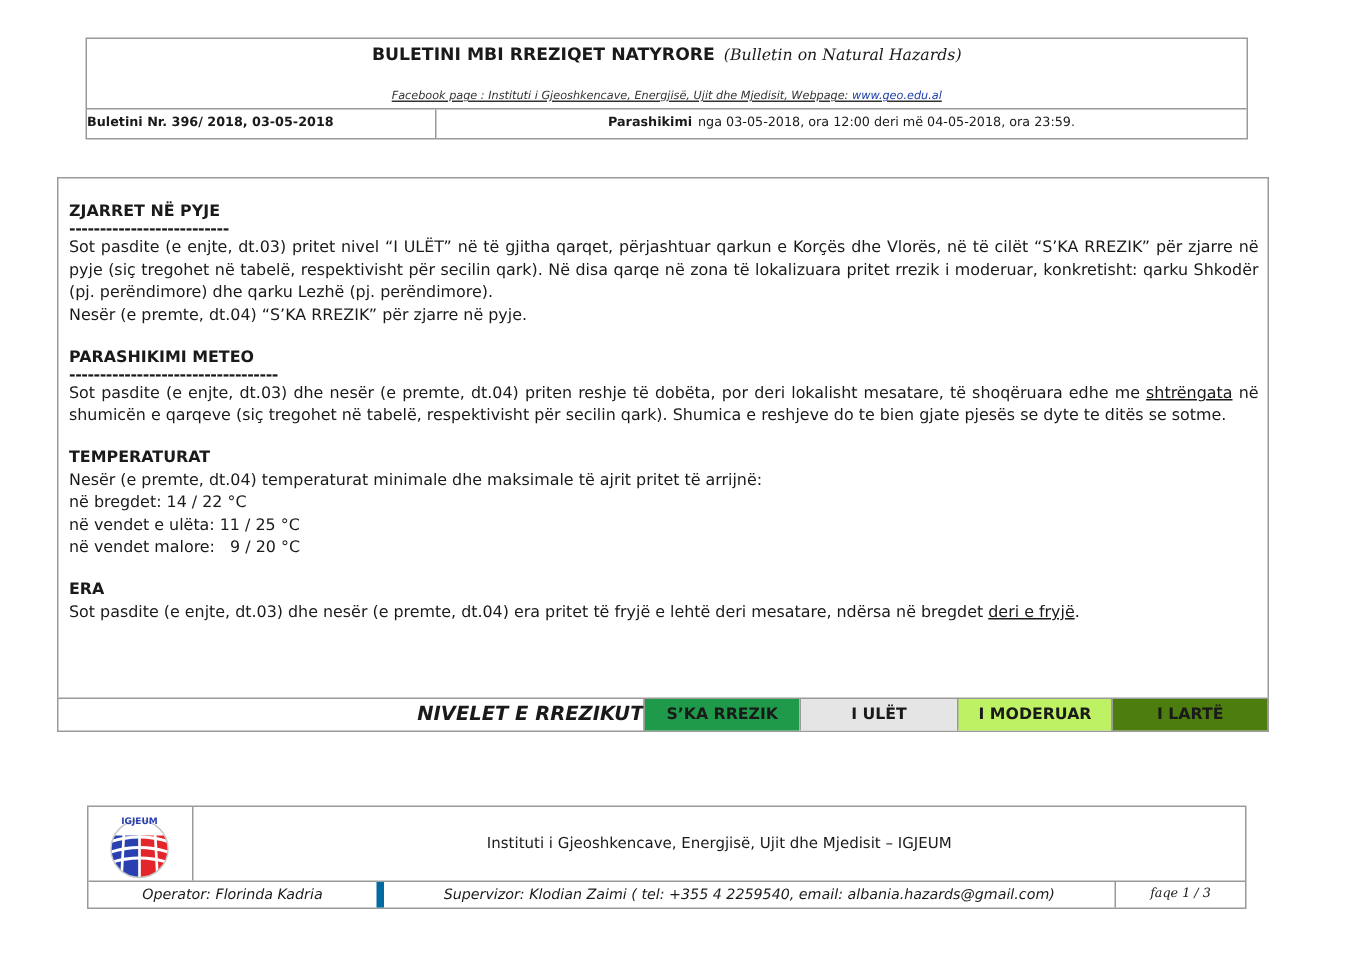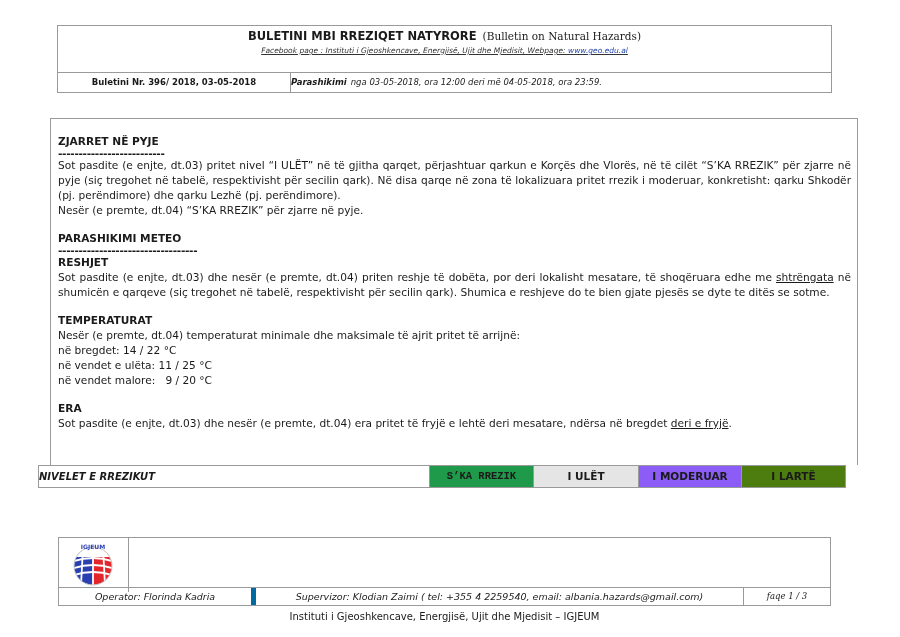--- a/index.html
+++ b/index.html
@@ -2,42 +2,42 @@
 <html><head>
 <meta charset="utf-8">
 <style>
   * { box-sizing: border-box; margin: 0; padding: 0; }
   html, body { width: 900px; height: 637px; background: #ffffff; overflow: hidden; }
   body { position: relative; font-family: "DejaVu Sans", "Liberation Sans", sans-serif; color: #1a1a1a; }
 
   .hdr { position: absolute; left: 57px; top: 25px; width: 775px; height: 68px; border: 1px solid #9a9a9a; }
   .hdr-top { position: absolute; left: 0; top: 0; right: 0; height: 47px; border-bottom: 1px solid #9a9a9a; text-align: center; }
   .hdr-title { font-family: "DejaVu Sans", sans-serif; font-weight: bold; font-size: 11.5px; margin-top: 3px; }
-  .hdr-title .en { font-family: "DejaVu Serif", "Liberation Serif", serif; font-weight: normal; font-size: 10.5px; margin-left: 6px; text-align: center; }
+  .hdr-title .en { font-family: "DejaVu Serif", "Liberation Serif", serif; font-style: italic; font-weight: normal; font-size: 10.5px; margin-left: 6px; text-align: center; }
   .hdr-sub { font-weight: bold; font-style: italic; font-size: 8.5px; margin-top: 1px; }
-  .hdr-fb { font-style: italic; font-size: 7.5px; text-decoration: underline; color: #333; margin-top: 3px; }
+  .hdr-fb { font-style: italic; font-size: 7.5px; text-decoration: underline; color: #333; margin-top: 16px; }
   .hdr-fb a { color: #1d3fa8; }
   .hdr-bot { position: absolute; left: 0; top: 47px; right: 0; bottom: 0; display: flex; }
-  .hdr-nr { width: 233px; border-right: 1px solid #9a9a9a; font-size: 8.5px; font-weight: bold; text-align: center; line-height: 19px; }
-  .hdr-fc { flex: 1; font-size: 8.5px; line-height: 19px; font-style: italic; }
+  .hdr-nr { width: 233px; border-right: 1px solid #9a9a9a; font-size: 8.5px; font-weight: bold; text-align: left; line-height: 19px; }
+  .hdr-fc { flex: 1; font-size: 8.5px; text-align: center; line-height: 19px; }
   .hdr-fc b { margin-right: 4px; }
 
-  .content { position: absolute; left: 50px; top: 118px; width: 808px; height: 347px; border: 1px solid #9a9a9a; border-bottom: none; padding: 15px 6px 0 7px; font-size: 10.6px; line-height: 15px; }
+  .content { position: absolute; left: 38px; top: 118px; width: 808px; height: 347px; border: 1px solid #9a9a9a; border-bottom: none; padding: 15px 6px 0 7px; font-size: 10.6px; line-height: 15px; }
   .content h3 { font-size: 10.6px; font-weight: bold; line-height: 15px; }
   .content .dash { line-height: 9px; font-weight: bold; letter-spacing: -0.3px; }
   .content p { text-align: justify; }
   .gap { height: 13px; }
   .u { text-decoration: underline; }
 
   .risk { position: absolute; left: 38px; top: 465px; width: 808px; height: 23px; border: 1px solid #9a9a9a; display: flex; }
-  .risk-label { width: 390px; text-align: left; font-weight: bold; font-style: italic; font-size: 10px; line-height: 21px; }
+  .risk-label { width: 390px; text-align: right; font-weight: bold; font-style: italic; font-size: 13px; line-height: 21px; }
   .risk-level { text-align: center; font-weight: bold; font-size: 10.5px; line-height: 21px; border-left: 1px solid #9a9a9a; color: #1a1a1a; }
 
   .ftr { position: absolute; left: 58px; top: 537px; width: 773px; height: 69px; border: 1px solid #9a9a9a; }
-  .ftr-top { position: absolute; left: 0; top: 0; right: 0; height: 50px; border-bottom: 1px solid #9a9a9a; display: flex; flex-direction: column; }
+  .ftr-top { position: absolute; left: 0; top: 0; right: 0; height: 50px; border-bottom: 1px solid #9a9a9a; display: flex; }
   .ftr-logo { width: 70px; border-right: 1px solid #9a9a9a; position: relative; }
   .ftr-inst { flex: 1; text-align: center; font-size: 10px; line-height: 50px; }
   .ftr-bot { position: absolute; left: 0; top: 50px; right: 0; bottom: 0; display: flex; font-style: italic; font-size: 9.5px; line-height: 17px; }
   .ftr-op { width: 197px; border-right: 5px solid #0369a1; text-align: center; }
   .ftr-sup { flex: 1; border-right: 1px solid #9a9a9a; text-align: center; }
   .ftr-page { width: 86px; text-align: center; font-family: "DejaVu Serif", "Liberation Serif", serif; font-size: 8.5px; }
 </style>
 </head>
 <body>
 
@@ -55,38 +55,37 @@
 </div>
 
 <div class="content">
   <h3>ZJARRET NË PYJE</h3>
   <div class="dash">--------------------------</div>
   <p>Sot pasdite (e enjte, dt.03) pritet nivel “I ULËT” në të gjitha qarqet, përjashtuar qarkun e Korçës dhe Vlorës, në të cilët “S’KA RREZIK” për zjarre në pyje (siç tregohet në tabelë, respektivisht për secilin qark). Në disa qarqe në zona të lokalizuara pritet rrezik i moderuar, konkretisht: qarku Shkodër (pj. perëndimore) dhe qarku Lezhë (pj. perëndimore).</p>
   <p>Nesër (e premte, dt.04) “S’KA RREZIK” për zjarre në pyje.</p>
   <div class="gap"></div>
   <h3>PARASHIKIMI METEO</h3>
   <div class="dash">----------------------------------</div>
-  <h3>RESHJET</h3>
   <p><span>Sot pasdite (e enjte, dt.03) dhe nesër (e premte, dt.04) priten reshje të dobëta, por deri lokalisht mesatare, të shoqëruara edhe me </span><span class="u">shtrëngata</span><span> në shumicën e qarqeve (siç tregohet në tabelë, respektivisht për secilin qark). Shumica e reshjeve do te bien gjate pjesës se dyte te ditës se sotme.</span></p>
   <div class="gap"></div>
   <h3>TEMPERATURAT</h3>
   <p>Nesër (e premte, dt.04) temperaturat minimale dhe maksimale të ajrit pritet të arrijnë:</p>
   <div style="white-space:pre">në bregdet: 14 / 22 °C</div>
   <div style="white-space:pre">në vendet e ulëta: 11 / 25 °C</div>
   <div style="white-space:pre">në vendet malore:   9 / 20 °C</div>
   <div class="gap"></div>
   <h3>ERA</h3>
   <p><span>Sot pasdite (e enjte, dt.03) dhe nesër (e premte, dt.04) era pritet të fryjë e lehtë deri mesatare, ndërsa në bregdet </span><span class="u">deri e fryjë</span><span>.</span></p>
 </div>
 
 <div class="risk">
   <div class="risk-label">NIVELET E RREZIKUT</div>
-  <div class="risk-level" style="width: 104px; background: rgb(31, 154, 74); font-family: Liberation Mono, monospace;">S’KA RREZIK</div>
+  <div class="risk-level" style="width: 104px; background: rgb(31, 154, 74);">S’KA RREZIK</div>
   <div class="risk-level" style="width: 105px; background: #e5e5e5;">I ULËT</div>
-  <div class="risk-level" style="width: 103px; background: #8b5cf6;">I MODERUAR</div>
+  <div class="risk-level" style="width: 103px; background: #bef264;">I MODERUAR</div>
   <div class="risk-level" style="flex: 1 1 0%; background: #4d7c0f;">I LARTË</div>
 </div>
 
 <div class="ftr">
   <div class="ftr-top">
     <div class="ftr-logo">
       <svg width="70" height="50" viewBox="0 0 70 50">
         <defs>
           <clipPath id="gc">
               <circle cx="34" cy="28" r="19"></circle>

